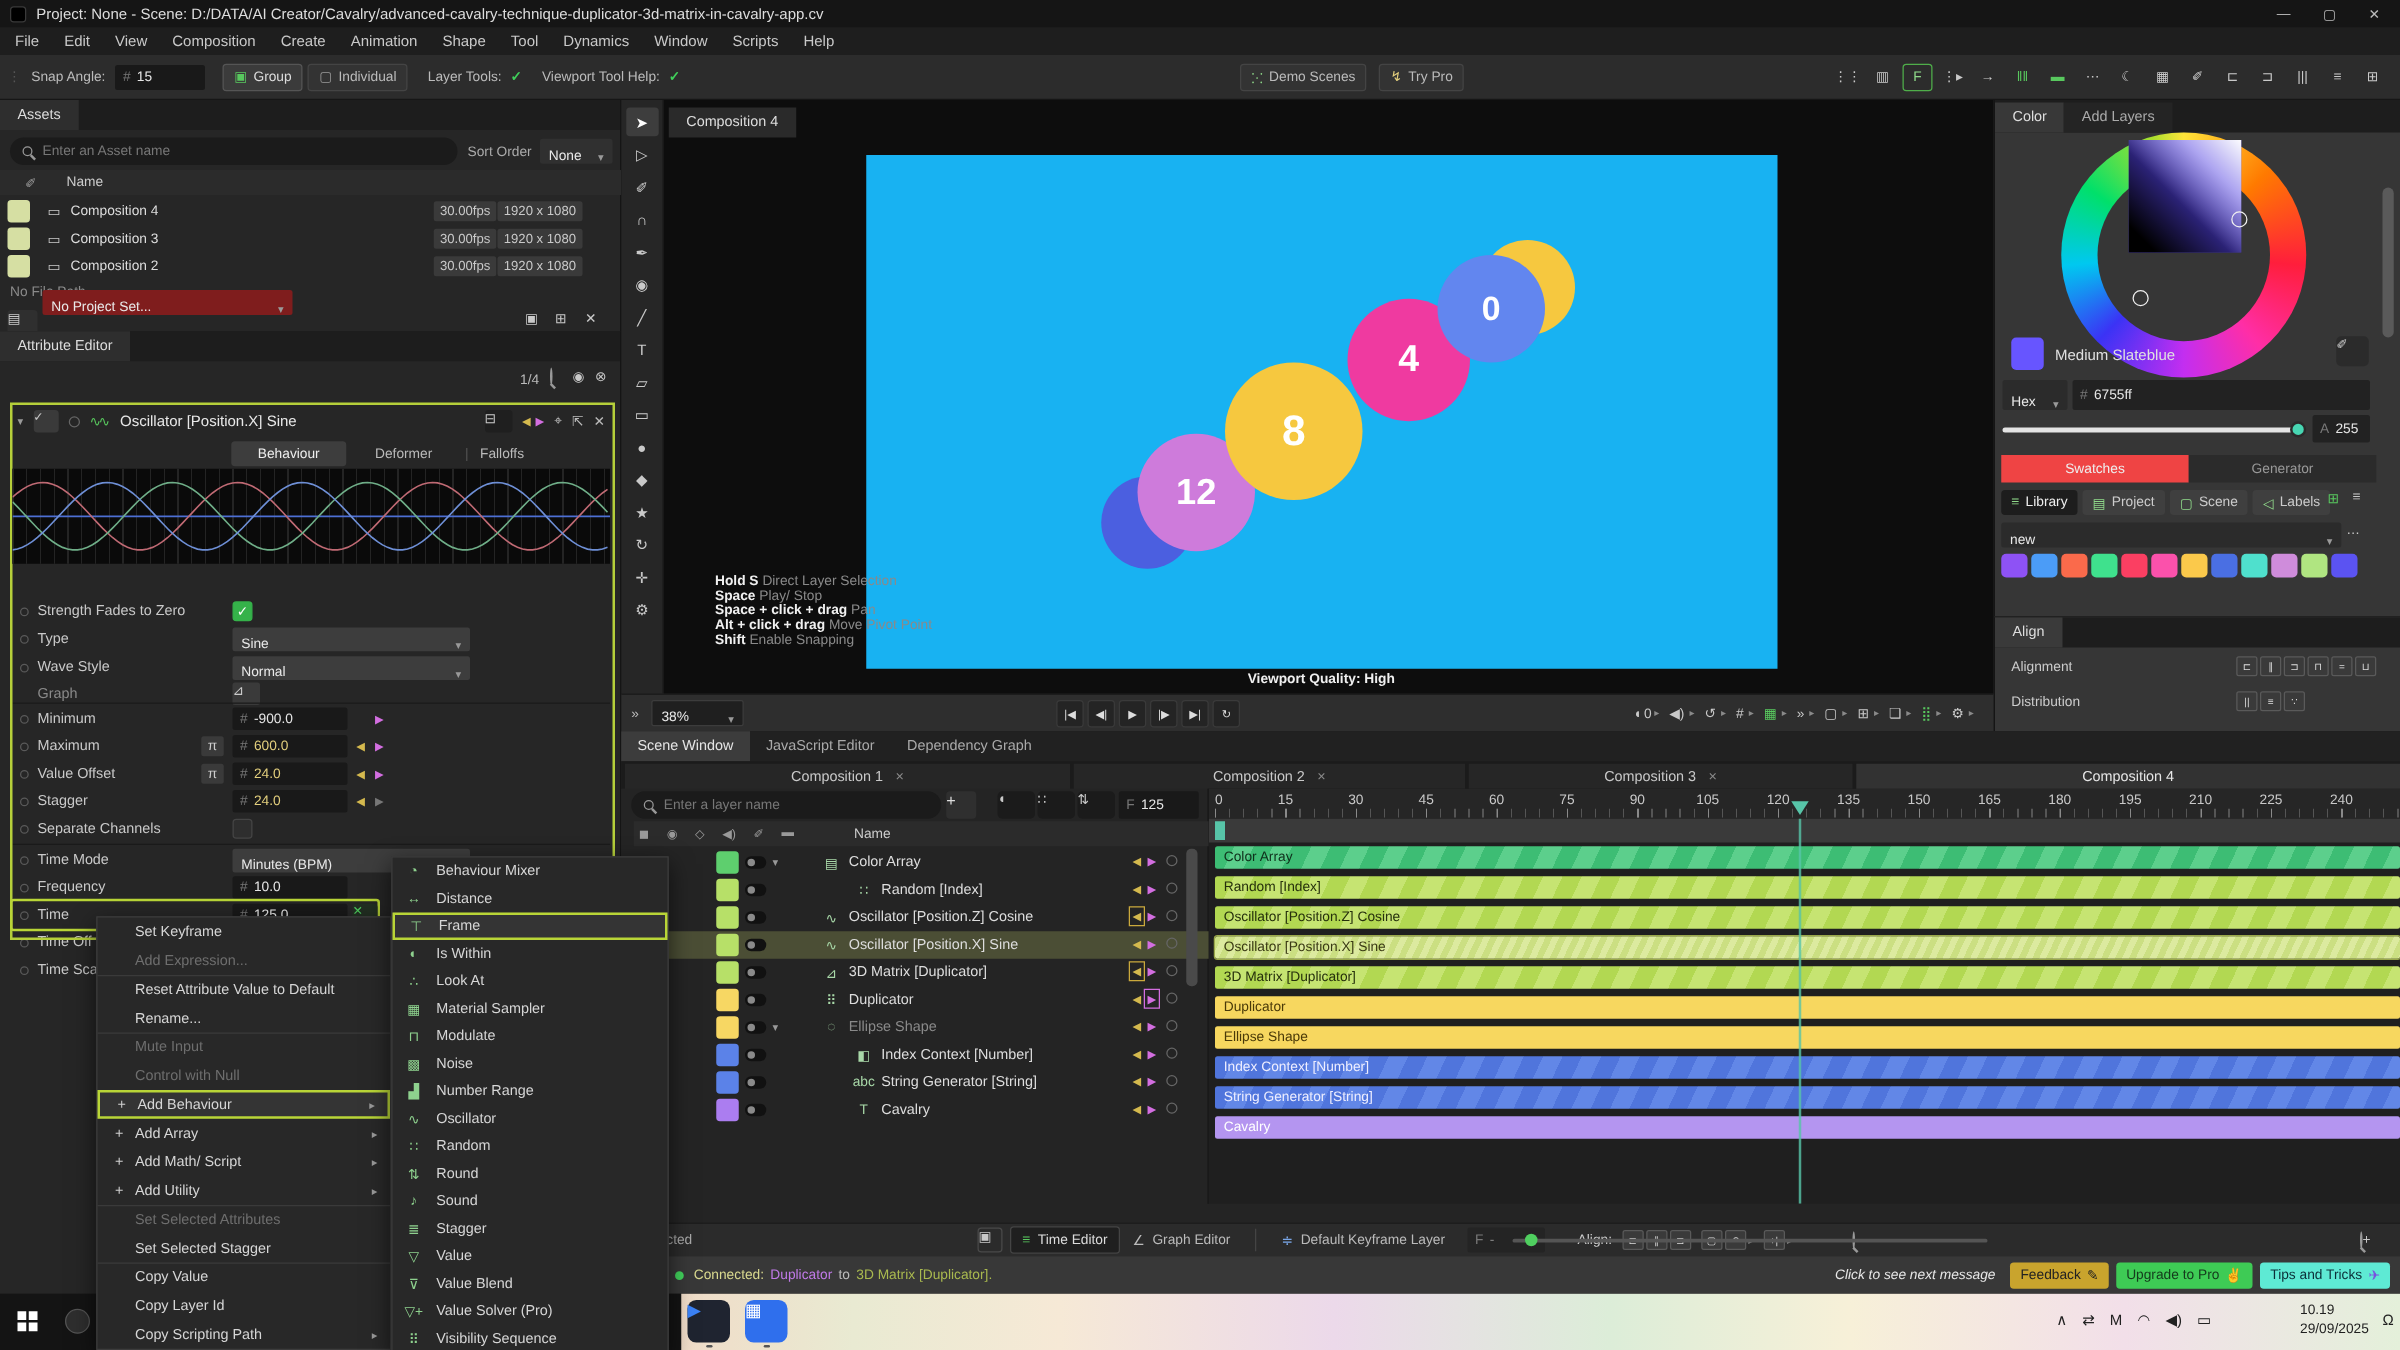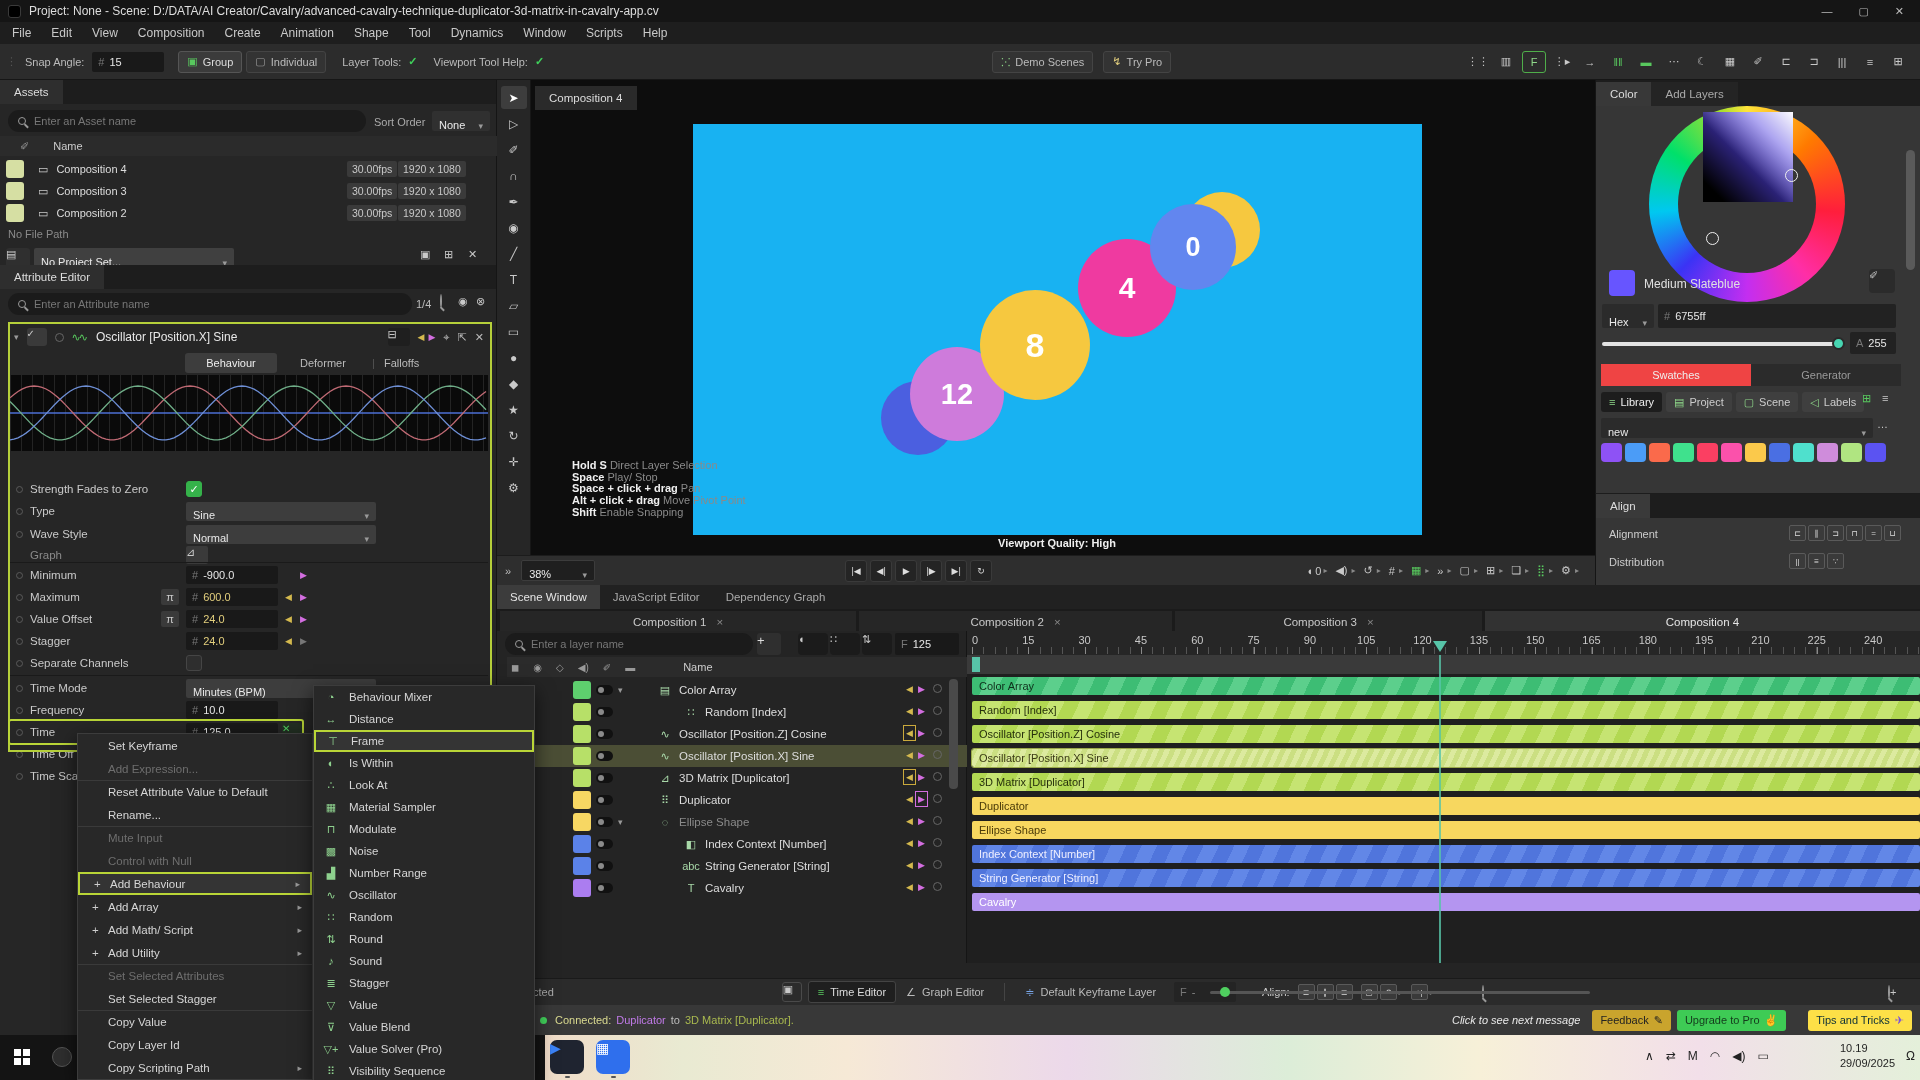--- a/index.html
+++ b/index.html
@@ -280,36 +280,32 @@
         <div class="flex" style="height:22px;position:relative">
           <span class="aswatch" style="margin-left:6px"></span>
           <span style="margin-left:14px;color:#c9c9c9">▭</span>
           <span class="aname" style="margin-left:8px;color:#ddd">Composition 2</span>
           <span class="chip" style="position:absolute;left:347px">30.00fps</span>
           <span class="chip" style="position:absolute;left:398px">1920 x 1080</span>
         </div>
       </div>
     <span class="abs" style="left:8px;top:148px;color:#8a8a8a">No File Path</span>
     <span class="abs ibtn" style="left:6px;top:168px;width:24px;height:20px;background:#2f2f2f;border-radius:3px">▤</span>
-    <span class="abs dd" style="left:34px;top:168px;width:200px;height:20px;background:#404040">
+    <span class="abs dd" style="left:34px;top:152px;width:200px;height:20px;background:#7f1d1d">
       <span>No Project Set...</span>
         <span class="chev">▾</span>
     </span>
     <span class="abs ibtn" style="left:420px;top:168px;width:22px;height:20px">▣</span>
     <span class="abs ibtn" style="left:444px;top:168px;width:22px;height:20px">⊞</span>
     <span class="abs ibtn" style="left:468px;top:168px;width:22px;height:20px">✕</span>
   </div>
 
   <div id="attrpanel" class="abs">
     <div class="tabstrip" style="height:24px">
       <span class="ptab">Attribute Editor</span>
-    </div>
-    <div class="search abs" style="left:8px;top:28px;width:404px">
-      <span class="mag"></span>
-      <span>Enter an Attribute name</span>
     </div>
     <span class="abs" style="left:416px;top:33px;color:#bbb">1/4</span>
     <span class="abs ibtn" style="left:440px;top:30px;width:18px;height:18px"><span class="mag"></span></span>
     <span class="abs ibtn" style="left:458px;top:30px;width:18px;height:18px">◉</span>
     <span class="abs ibtn" style="left:476px;top:30px;width:18px;height:18px">⊗</span>
 
     <div id="attrbox" class="abs"></div>
 
     <div class="abs flex" style="left:10px;top:60px;width:480px;height:24px;z-index:2">
       <span class="chev" style="margin-left:4px">▾</span>
@@ -1166,21 +1162,21 @@
     <span style="color:#a9b94f;margin-left:5px">3D Matrix [Duplicator].</span>
     <span style="margin-left:auto;font-style:italic;color:#e8e8e8">Click to see next message</span>
     <span class="sbtn" style="background:#c9a42d;color:#222;margin-left:12px">
         <span>Feedback</span>
         <span>✎</span>
       </span>
     <span class="sbtn" style="background:#3ecb55;color:#143a1c;margin-left:6px">
         <span>Upgrade to Pro</span>
         <span style="color:#e07a2a">✌</span>
       </span>
-    <span class="sbtn" style="background:#fde047;color:#0c2f38;margin-left:22px;margin-right:8px">
+    <span class="sbtn" style="background:#5eead4;color:#0c2f38;margin-left:6px;margin-right:8px">
         <span>Tips and Tricks</span>
         <span style="color:#7a4fe0">✈</span>
       </span>
   </div>
 
   <div id="taskbar" class="abs">
     <div id="tbgrad"></div>
     <span id="winlogo">
         <span></span>
         <span></span>

